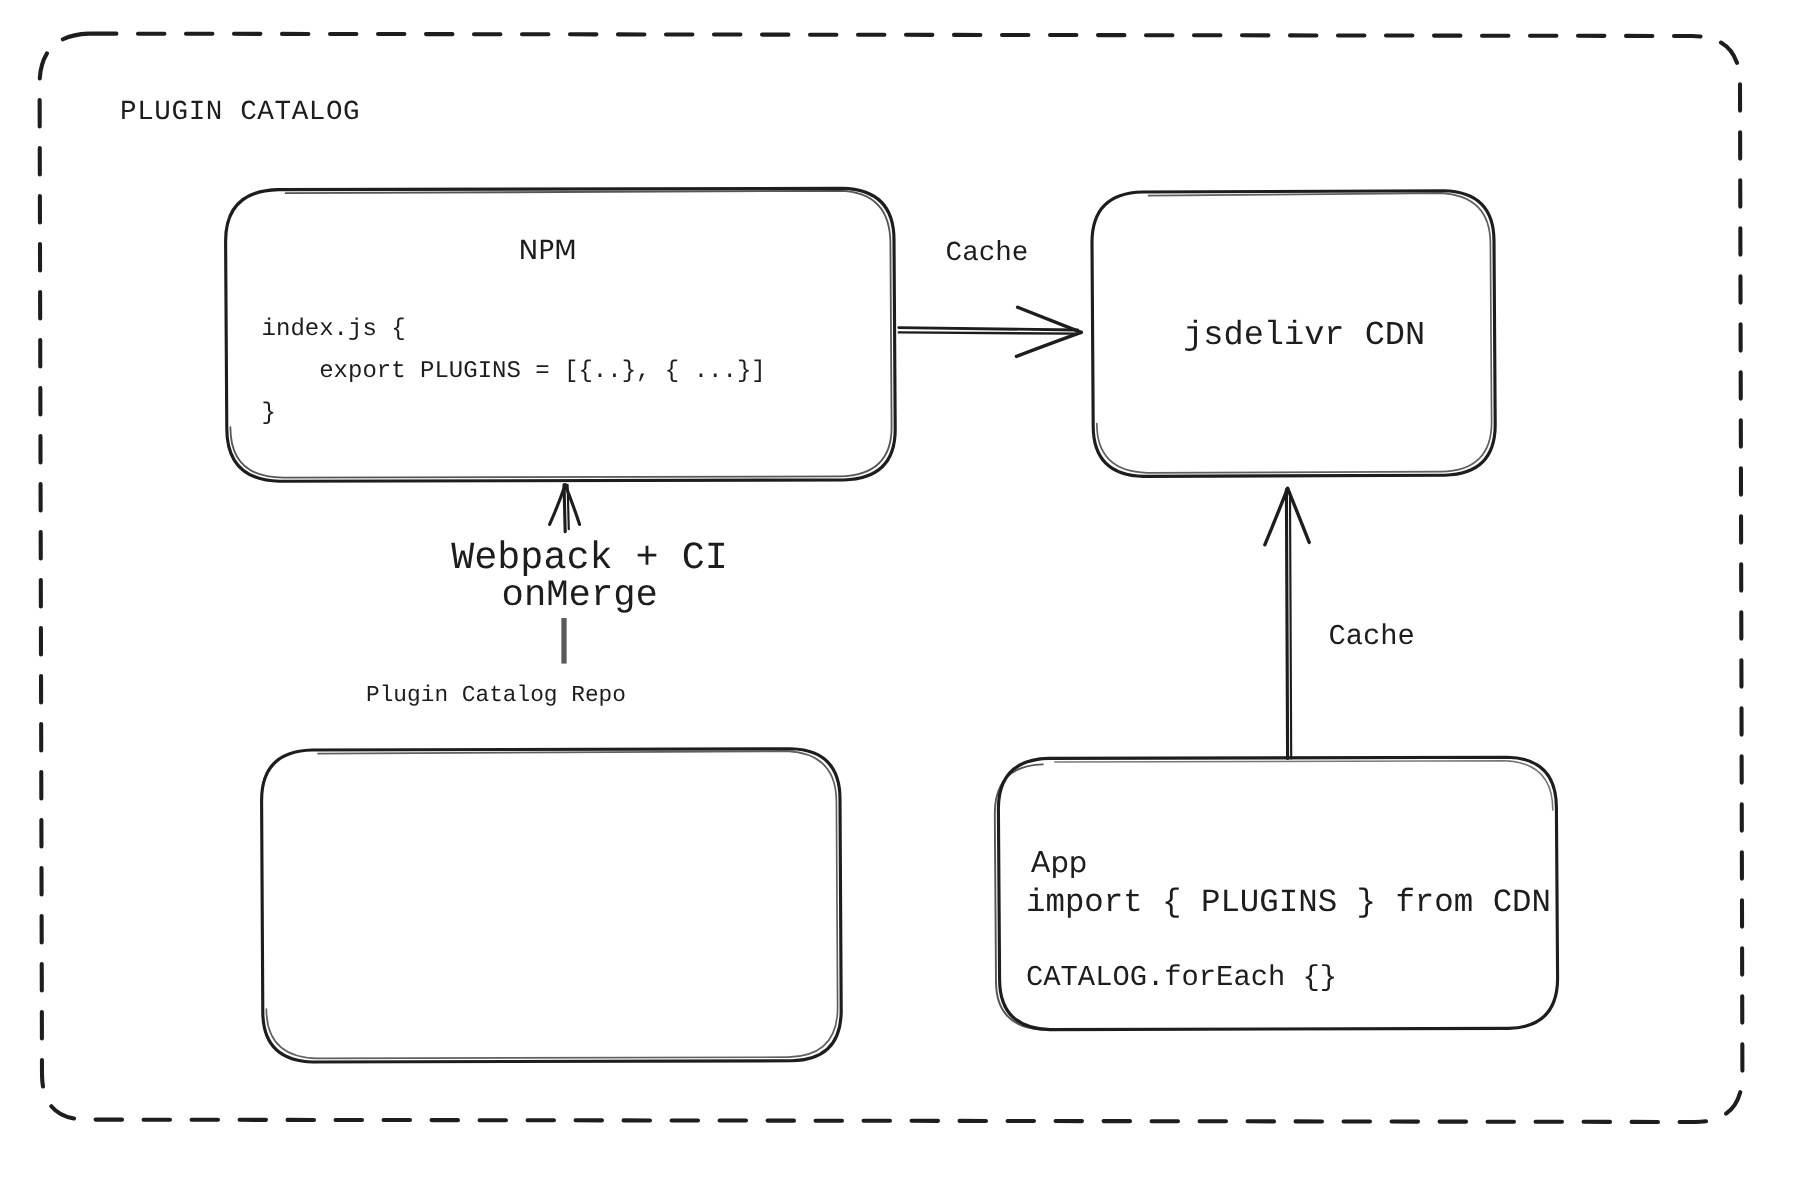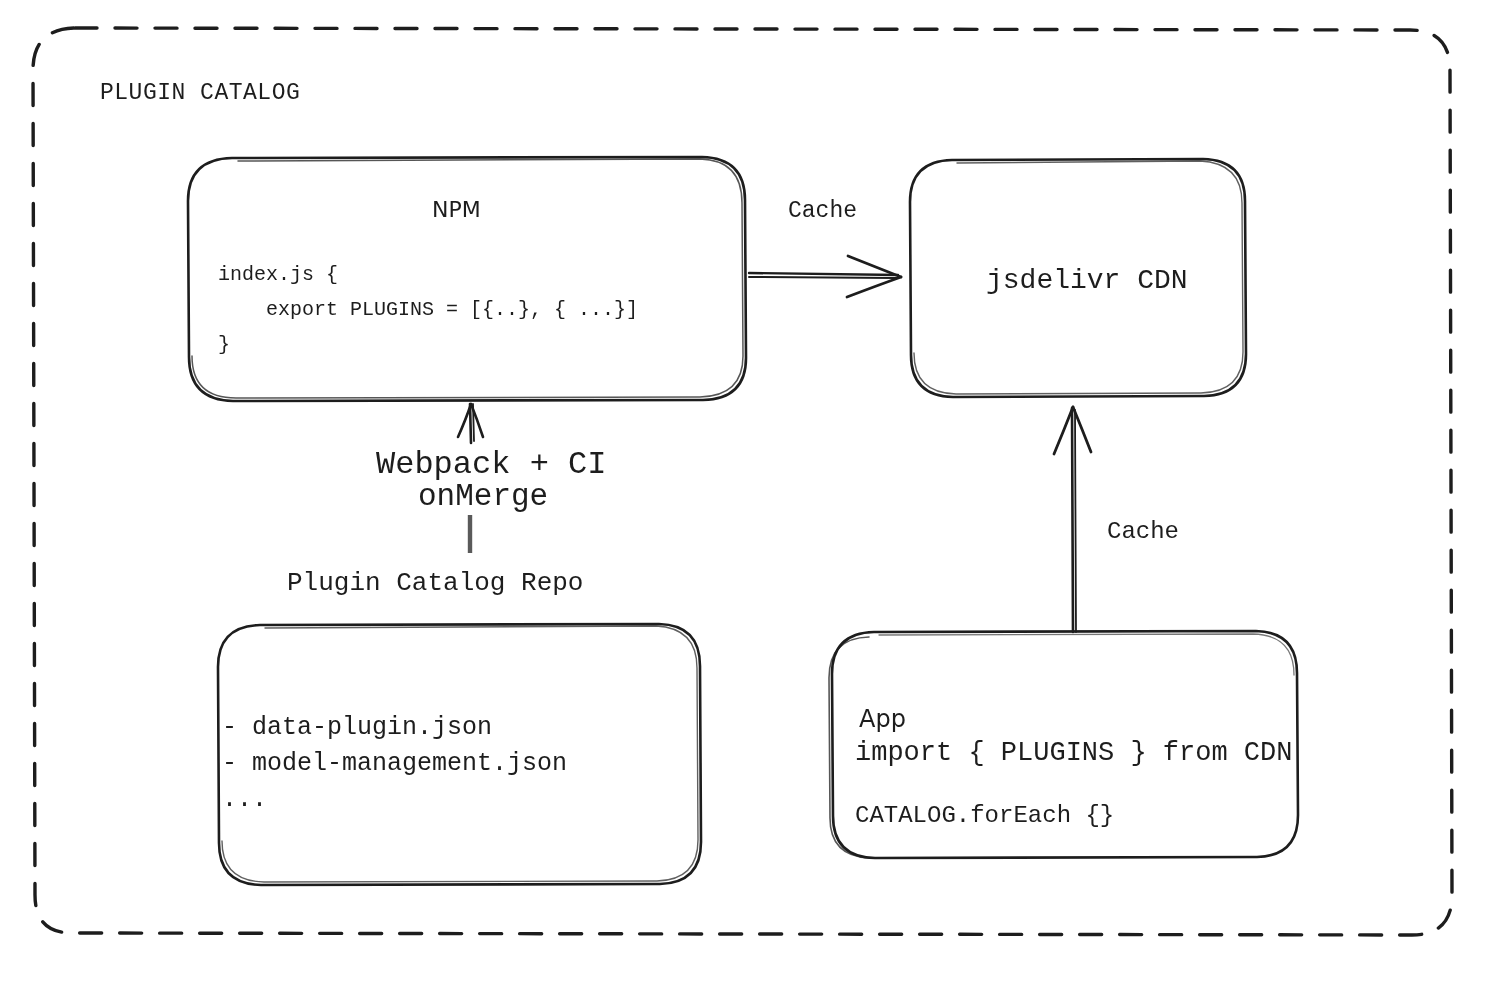--- a/index.html
+++ b/index.html
@@ -90,23 +90,23 @@
     font-size: 32px;
   }
   #webpack-l2 {
     left: 418px;
     top: 481px;
     font-size: 31px;
   }
 
   
   #repo-label {
-    left: 287px;
+    left: 305px;
     top: 570px;
-    font-size: 26px;
+    font-size: 19px;
   }
 
   
   #repo-list {
     left: 222px;
     top: 710px;
     font-size: 25px;
     line-height: 36px;
   }
 
@@ -203,23 +203,20 @@
 }</div>
 
   <div class="txt mono" id="cdn-title">jsdelivr CDN</div>
 
   <div class="txt sans" id="cache-label">Cache</div>
 
   <div class="txt mono" id="webpack-l1">Webpack + CI</div>
   <div class="txt mono" id="webpack-l2">onMerge</div>
 
   <div class="txt mono" id="repo-label">Plugin Catalog Repo</div>
-  <div class="txt mono" id="repo-list">- data-plugin.json
-- model-management.json
-...</div>
 
   <div class="txt sans" id="app-title">App</div>
   <div class="txt mono" id="app-code-1">import { PLUGINS } from CDN</div>
   <div class="txt mono" id="app-code-2">CATALOG.forEach {}</div>
 
   <div class="txt mono" id="import-label">Cache</div>
 
 </div>
 
 </body></html>

